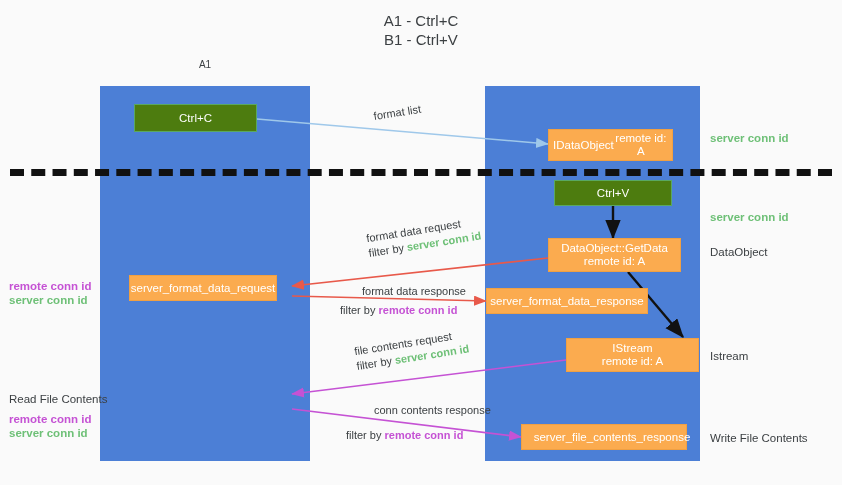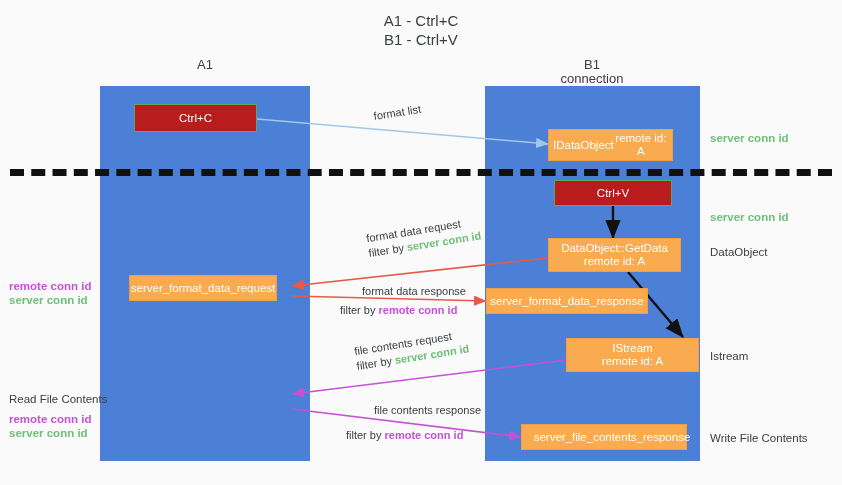--- a/index.html
+++ b/index.html
@@ -14,21 +14,21 @@
   #stage{position:absolute;left:0;top:0;width:842px;height:485px;border-radius:19px;}
 
   
   .title{
     position:absolute;left:0;top:11px;width:842px;
     text-align:center;font-size:15px;line-height:19px;color:#3c4043;
   }
 
   
   .lane-head{
-    position:absolute;text-align:center;font-size:13px;line-height:14px;color:#3c4043;
+    position:absolute;text-align:center;font-size:10px;line-height:14px;color:#3c4043;
   }
 
   
   .lane{position:absolute;background:#4c7fd6;}
   #lane-a{left:100px;top:86px;width:210px;height:375px;}
   #lane-b{left:485px;top:86px;width:215px;height:375px;}
 
   
   #divider{
     position:absolute;left:10px;top:169px;width:822px;height:0;
@@ -38,21 +38,21 @@
   
   .box{
     position:absolute;
     display:flex;align-items:center;justify-content:center;
     text-align:center;
     font-size:11.5px;line-height:13px;
     color:#ffffff;
     box-sizing:border-box;
     padding:2px 4px;
   }
-  .box.green{background:#b91c1c;border:1px solid #5aa861;}
+  .box.green{background:#4d7c0f;border:1px solid #5aa861;}
   .box.orange{background:#fbab4f;border:1px solid #f0a043;}
   .box .two{display:block;}
 
   
   .side{position:absolute;font-size:11.5px;line-height:14px;}
   .green-txt{color:#6ec077;font-weight:bold;}
   .mag-txt{color:#c552d4;font-weight:bold;}
   .plain{color:#3c4043;}
 
   
@@ -71,24 +71,20 @@
   <div class="title">
     <div>A1 - Ctrl+C</div>
     <div>B1 - Ctrl+V</div>
   </div>
 
   <div class="lane" id="lane-a"></div>
   <div class="lane" id="lane-b"></div>
 
   <div class="lane-head" style="left:145px;top:58px;width:120px;">
     <div>A1</div>
-  </div>
-  <div class="lane-head" style="left:532px;top:58px;width:120px;">
-    <div>B1</div>
-    <div>connection</div>
   </div>
 
   <svg class="overlay">
     <defs>
       <marker id="ah-blue" markerWidth="9" markerHeight="9" refX="7.5" refY="3.2" orient="auto">
         <path d="M0,0 L8,3.2 L0,6.4 z" fill="#9fc8ea"></path>
       </marker>
       <marker id="ah-red" markerWidth="9" markerHeight="9" refX="7.5" refY="3.2" orient="auto">
         <path d="M0,0 L8,3.2 L0,6.4 z" fill="#e8594a"></path>
       </marker>
@@ -154,21 +150,21 @@
     <div>format data response</div>
     <div style="margin-top:4px;margin-left:-22px;"><span>filter by </span><span class="m">remote conn id</span></div>
   </div>
 
   <div class="edge-lbl rot-up" style="left:358px;top:344px;">
     <div>file contents request</div>
     <div><span>filter by </span><span class="g">server conn id</span></div>
   </div>
 
   <div class="edge-lbl" style="left:374px;top:403px;">
-    <div>file contents response</div>
+    <div>conn contents response</div>
     <div style="margin-top:10px;margin-left:-28px;"><span>filter by </span><span class="m">remote conn id</span></div>
   </div>
 
   <div class="side green-txt" style="left:710px;top:131px;">server conn id</div>
 
   <div class="side green-txt" style="left:710px;top:210px;">server conn id</div>
 
   <div class="side plain" style="left:710px;top:245px;">DataObject</div>
 
   <div class="side plain" style="left:710px;top:349px;">Istream</div>

